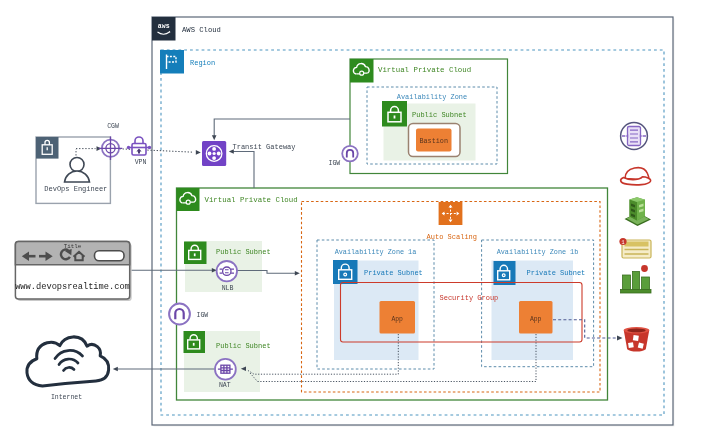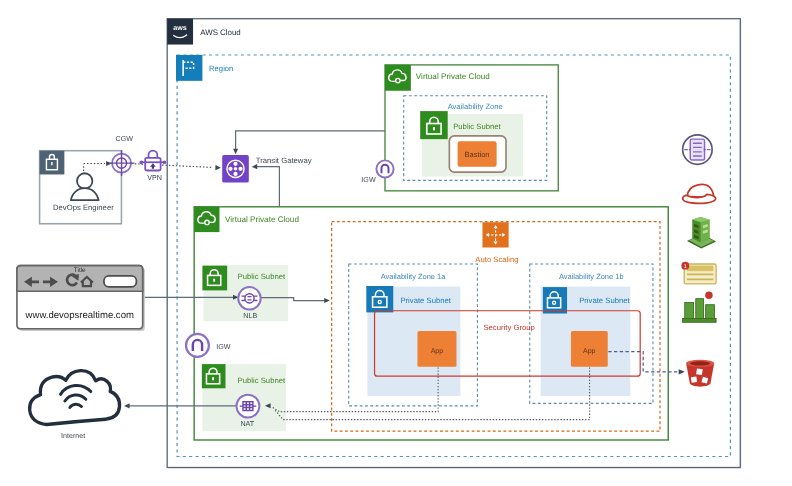--- a/index.html
+++ b/index.html
@@ -1,16 +1,16 @@
 <!DOCTYPE html>
 <html><head>
 <meta charset="utf-8">
 <style>
   html,body{margin:0;padding:0;background:#ffffff;}
-  #canvas{position:relative;width:720px;height:442px;font-family:Liberation Sans, sans-serif;text-align:center;}
+  #canvas{position:relative;width:720px;height:442px;font-family:Liberation Mono, monospace;text-align:center;}
   svg{position:absolute;left:0;top:0;}
 </style>
 </head>
 <body>
 <div id="canvas">
 <svg width="720" height="442" viewBox="0 0 720 442">
 
   <rect x="153.5" y="18.5" width="521" height="408" fill="#e9e9e9" opacity="0.6"></rect>
   <rect x="152" y="17" width="521" height="408" fill="#ffffff" stroke="#5b6777" stroke-width="1.2"></rect>
   <rect x="152" y="17" width="23.5" height="23.5" fill="#232F3E"></rect>

